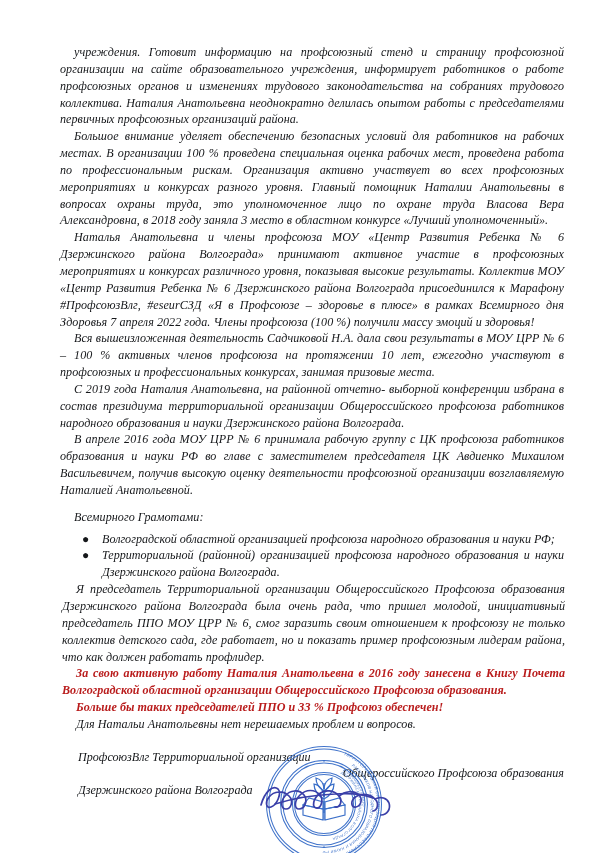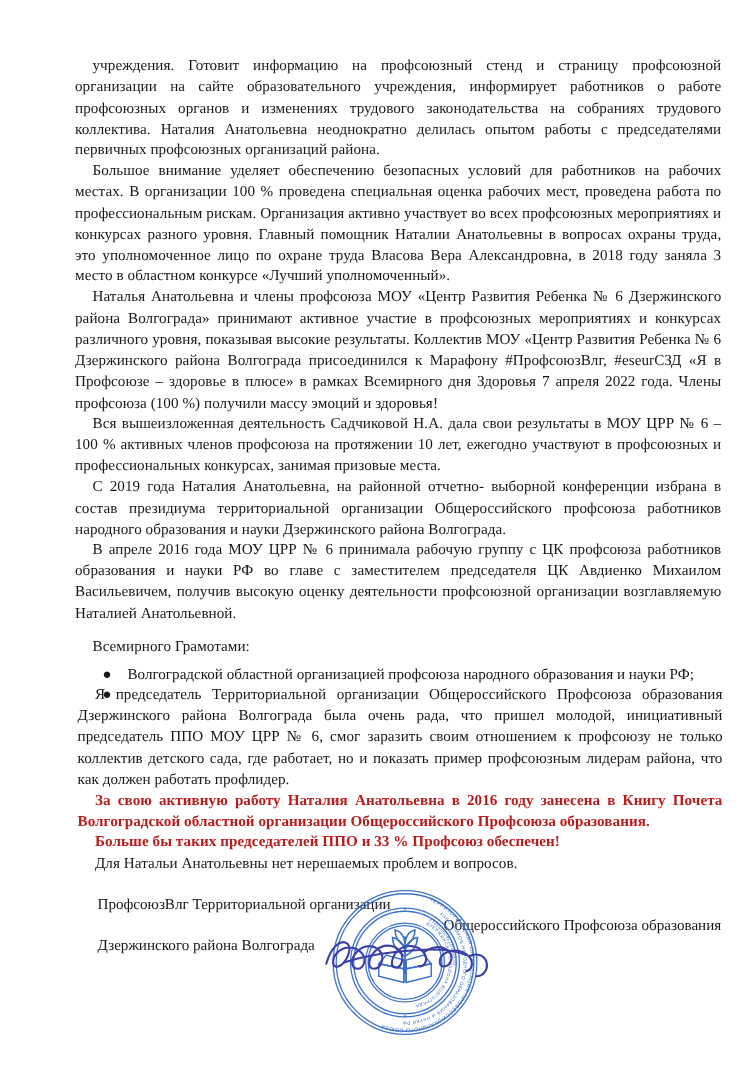--- a/index.html
+++ b/index.html
@@ -14,21 +14,22 @@
     color: #111111;
     overflow: hidden;
     position: relative;
   }
 
   #page {
     position: relative;
     width: 603px;
     height: 853px;
     box-sizing: border-box;
-    padding: 44px 26px 0 60px;
+    padding: 44px 39px 0 60px;
+    font-style: italic;
   }
 
   p.para {
     margin: 0;
     font-size: 12.1px;
     line-height: 16.85px;
     text-align: justify;
     text-indent: 14px;
     color: #15171a;
     letter-spacing: 0.05px;
@@ -124,20 +125,21 @@
 
   <div class="gap-sm"></div>
 
   <ul class="awards">
     <li>
       <span class="bullet">●</span>
       <span>Волгоградской областной организацией профсоюза народного образования и науки РФ;</span>
     </li>
     <li>
       <span class="bullet">●</span>
+      <span>Территориальной (районной) организацией профсоюза народного образования и науки Дзержинского района Волгограда.</span>
     </li>
   </ul>
 
   <div class="block-indent">
     <p class="para">Я председатель Территориальной    организации   Общероссийского Профсоюза образования Дзержинского района Волгограда  была очень рада, что пришел молодой, инициативный председатель ППО МОУ ЦРР № 6, смог заразить своим отношением к профсоюзу не только коллектив детского сада, где работает, но и показать пример профсоюзным лидерам района, что как  должен  работать профлидер.</p>
     <p class="para bold">За свою активную работу Наталия Анатольевна  в  2016 году занесена в Книгу Почета Волгоградской областной организации Общероссийского   Профсоюза образования.</p>
     <p class="para bold">Больше бы таких председателей ППО и 33 %  Профсоюз обеспечен!</p>
     <p class="para">Для Натальи Анатольевны нет нерешаемых проблем и вопросов.</p>
   </div>
 

